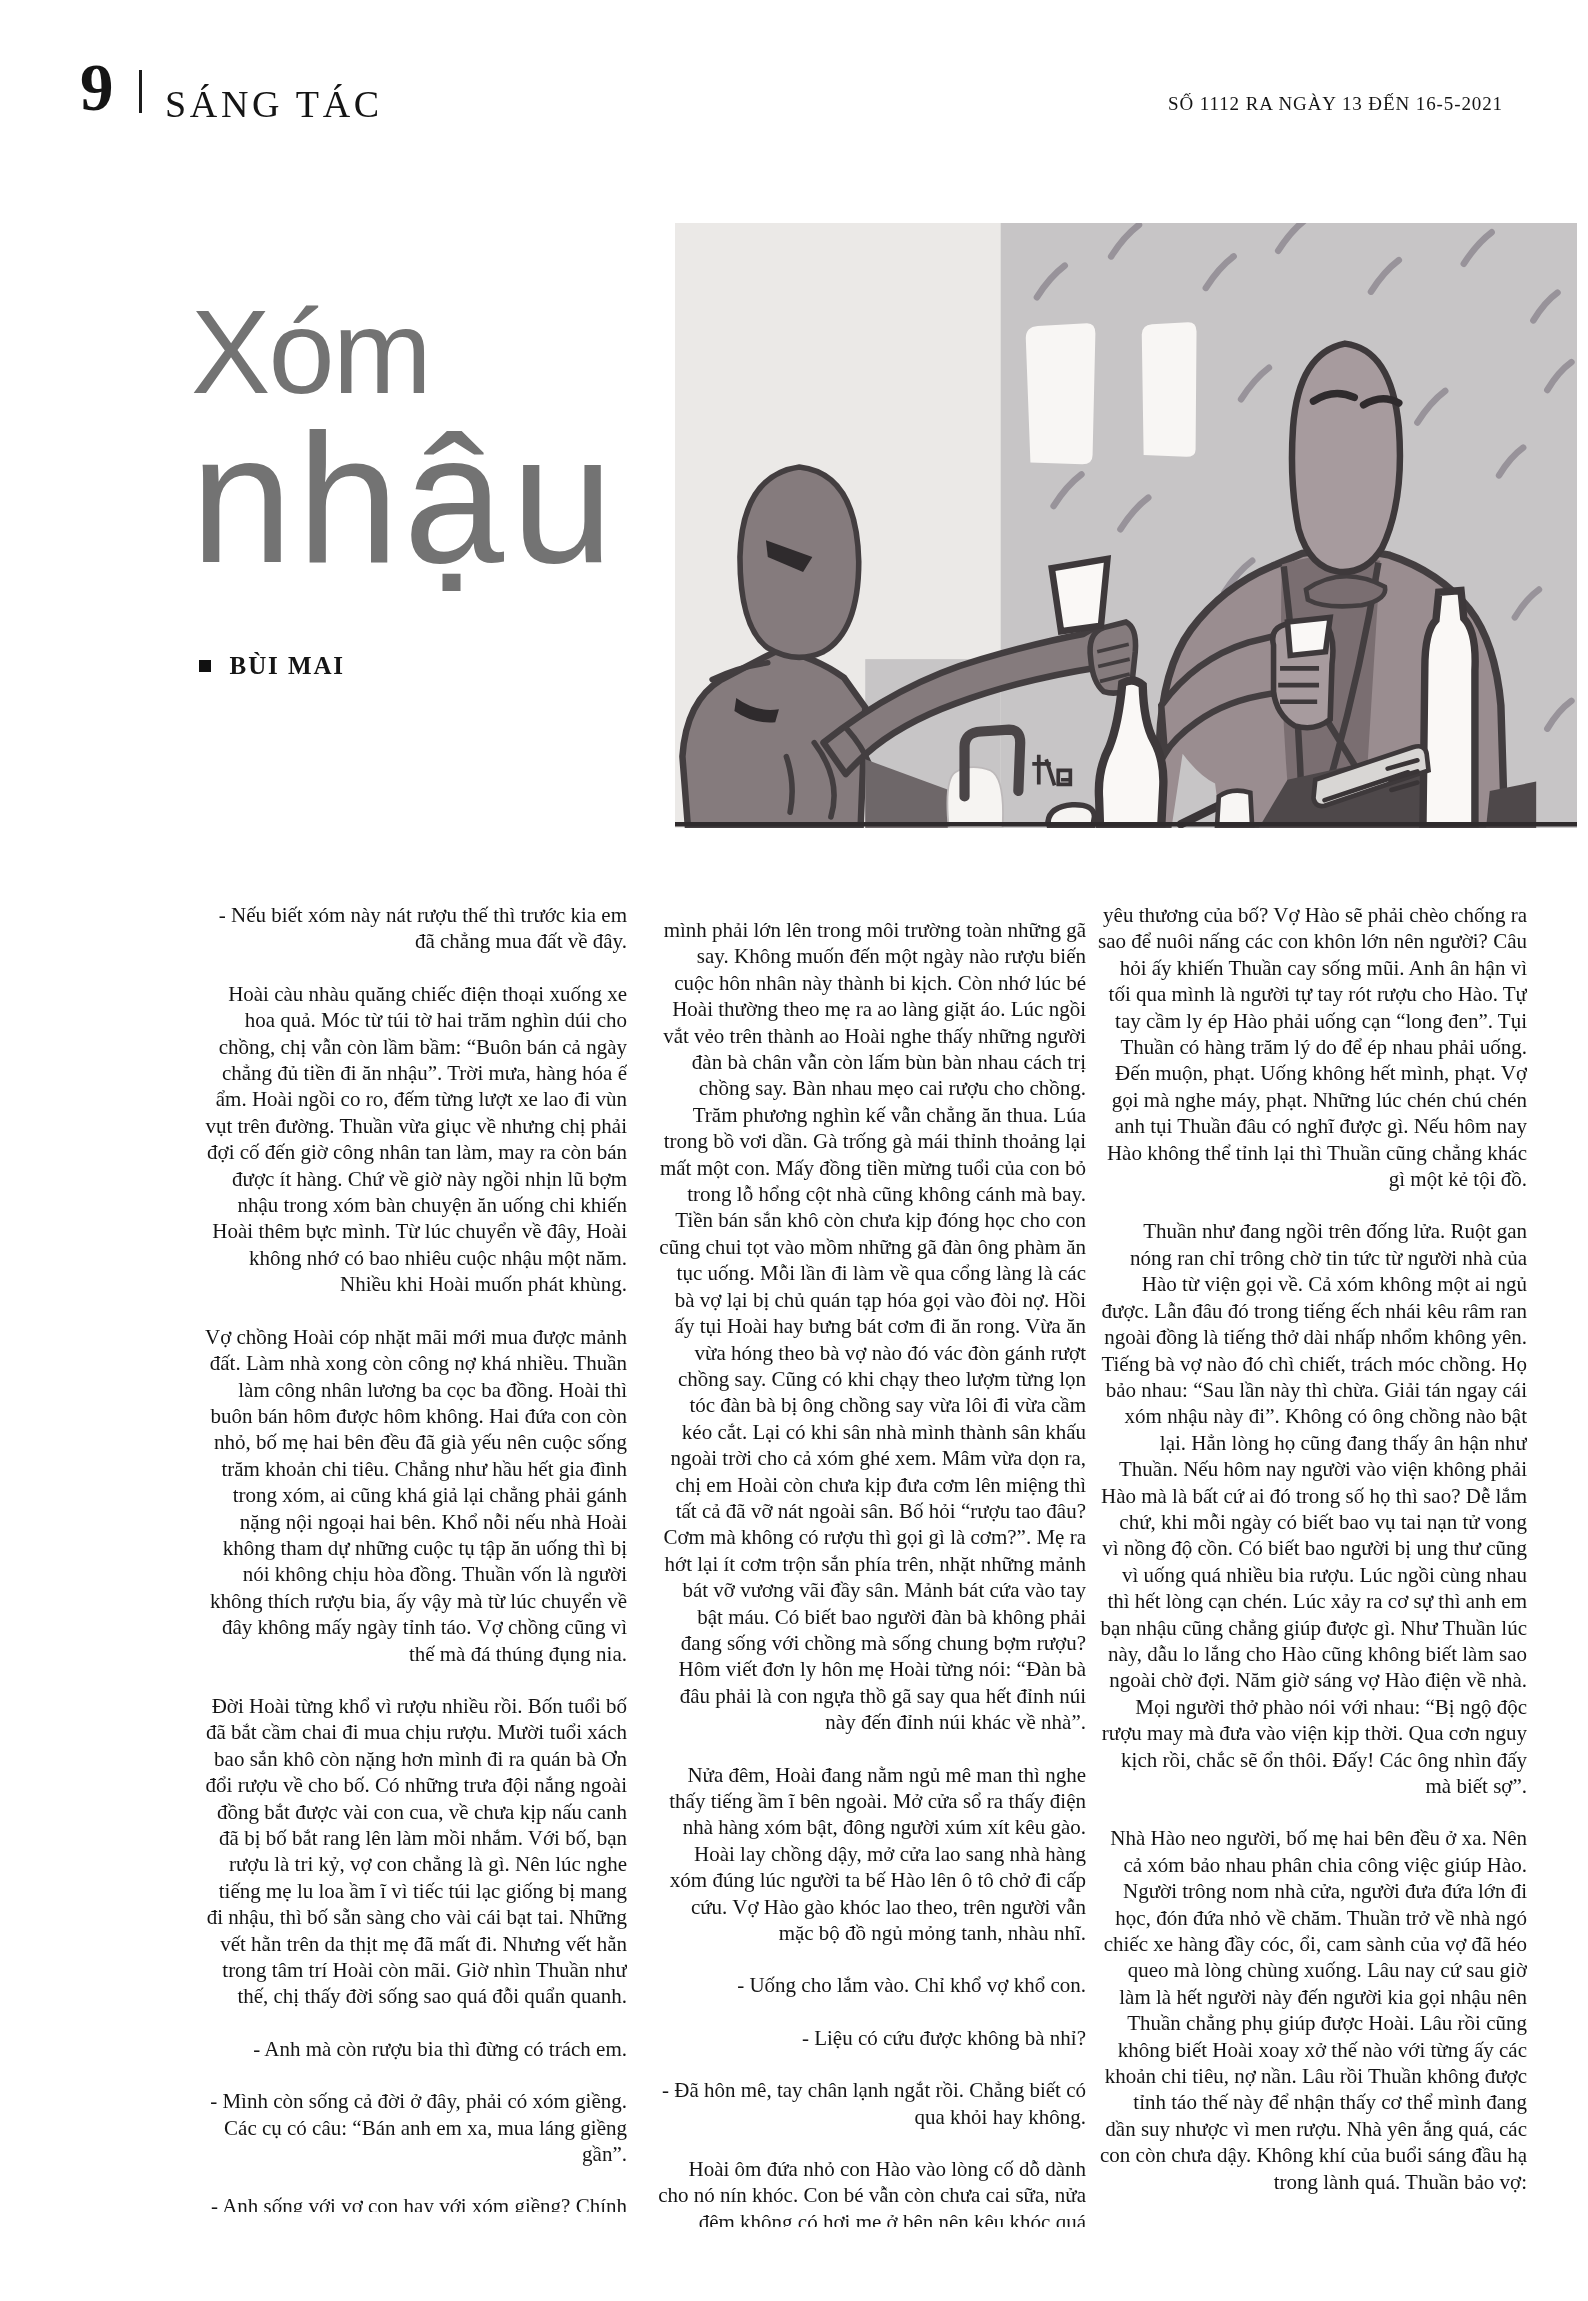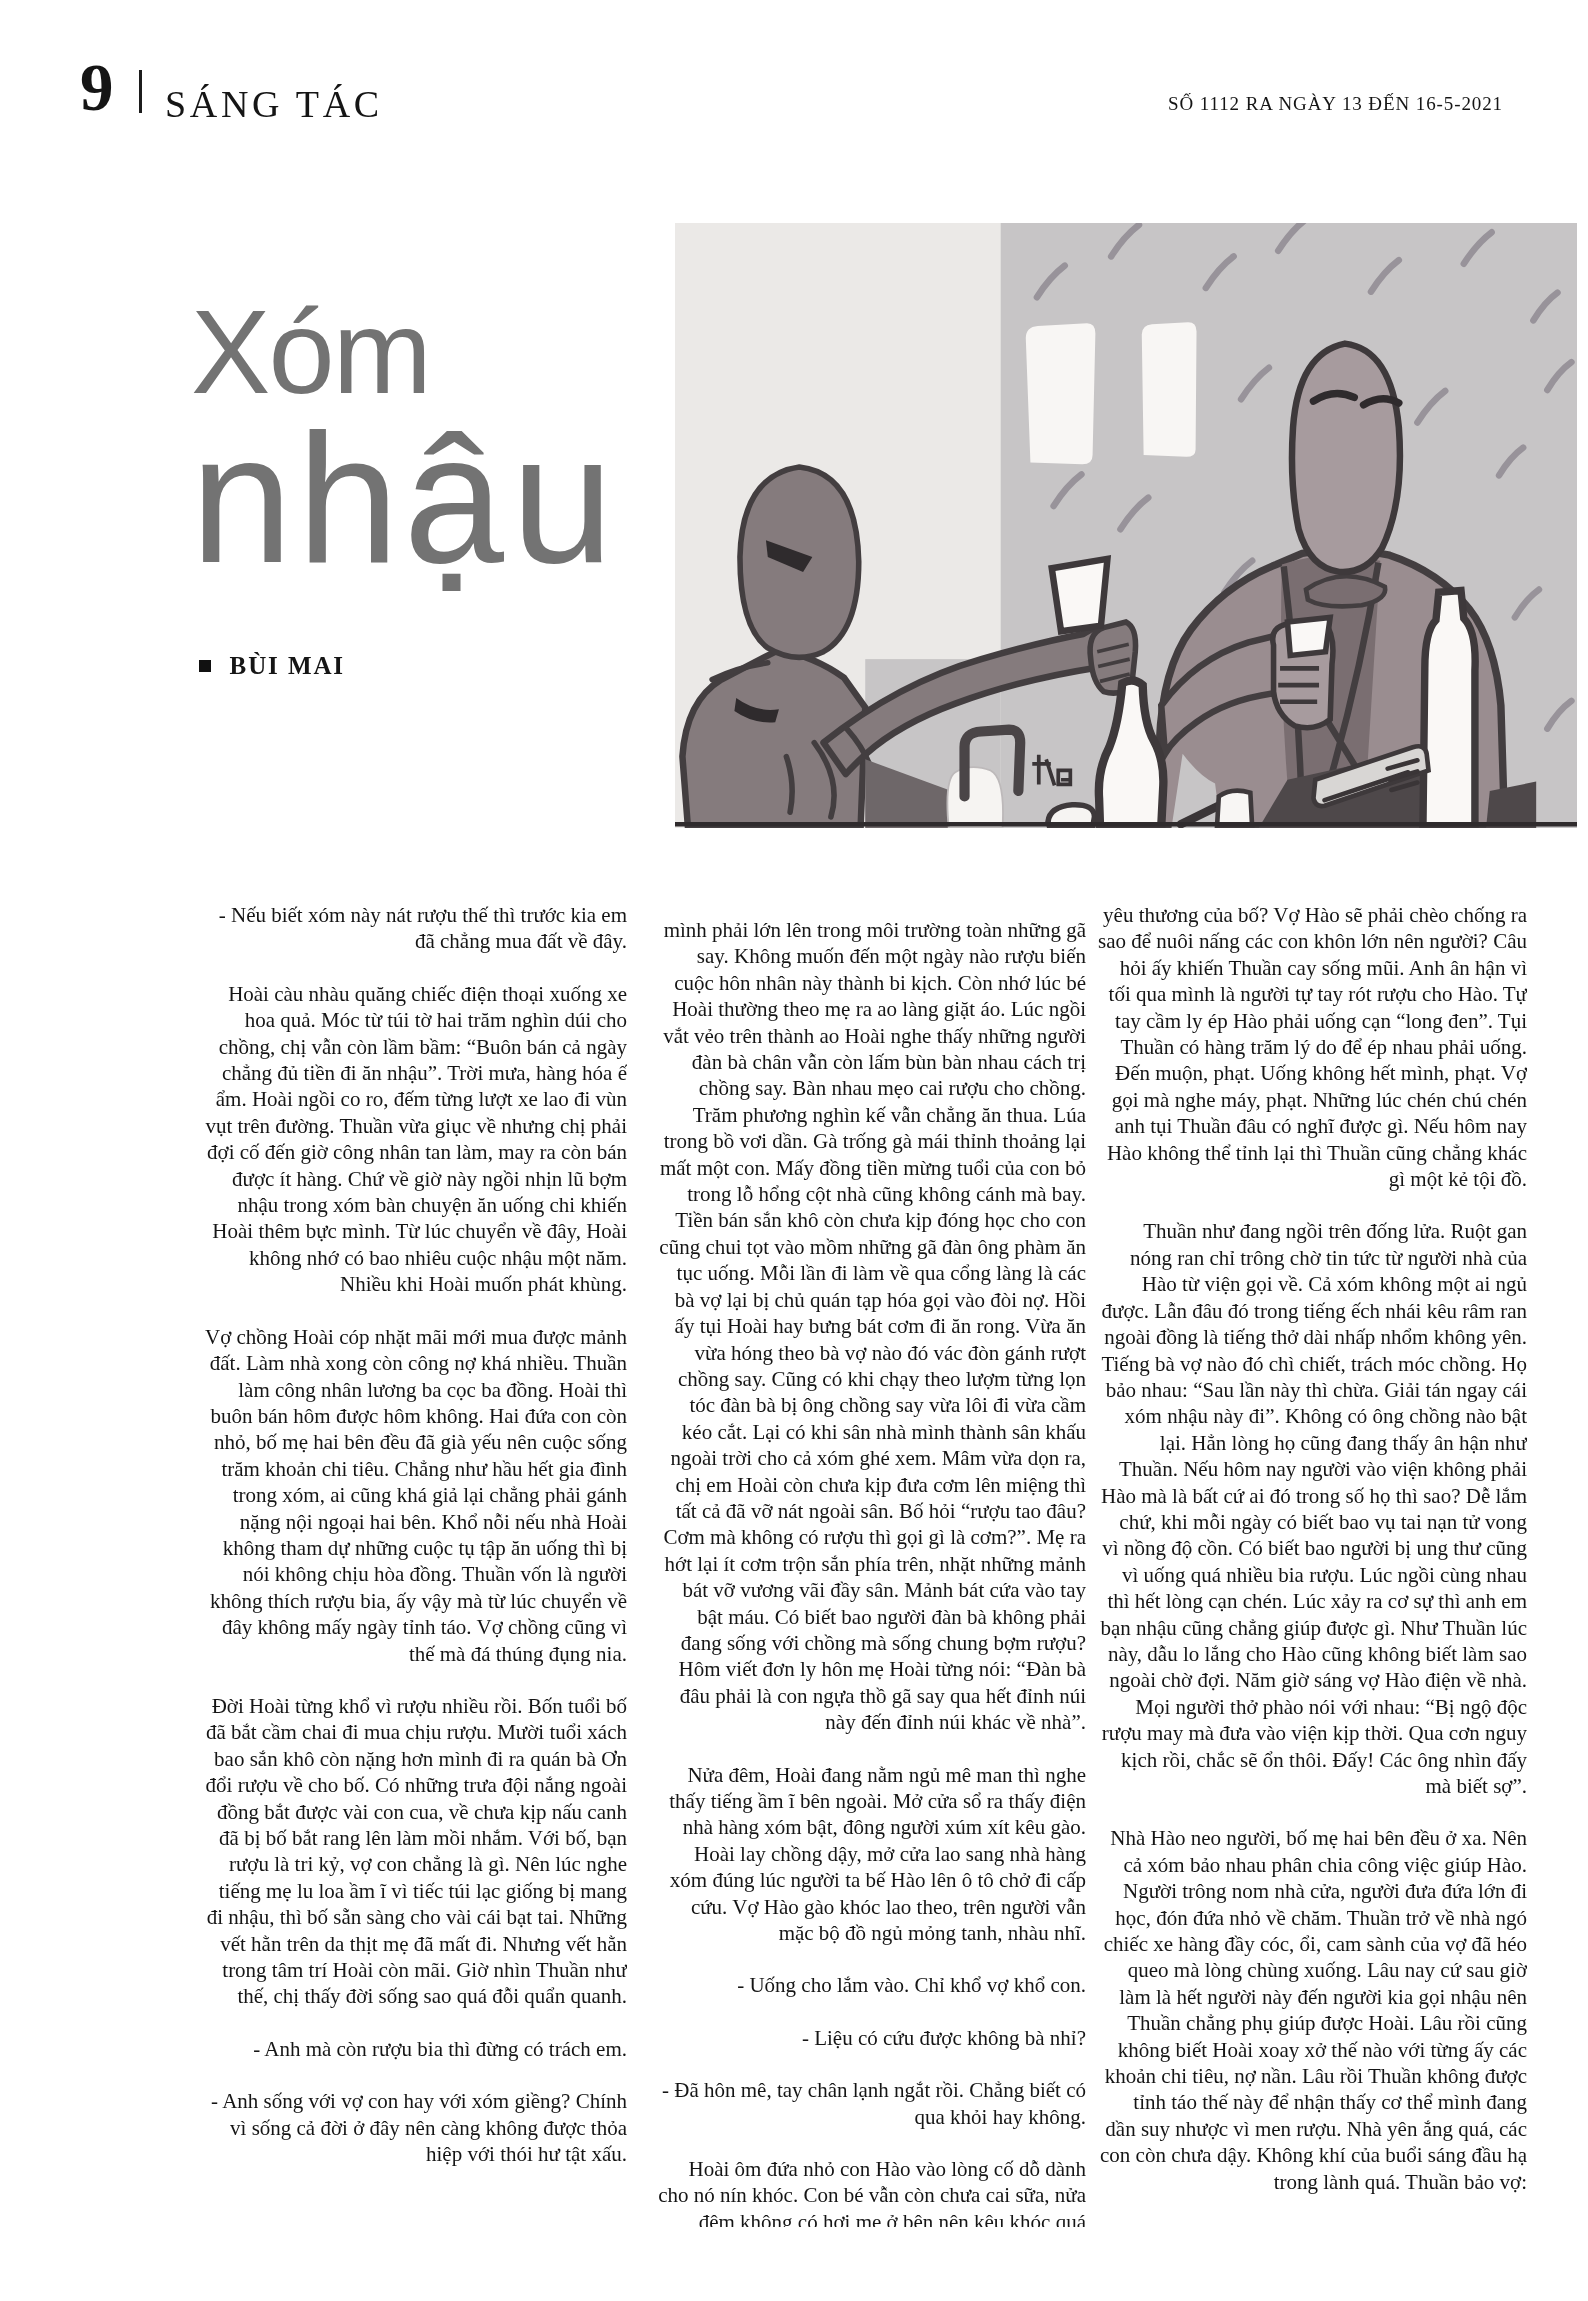--- a/index.html
+++ b/index.html
@@ -130,20 +130,21 @@
     <path d="M0 648 L972 648" stroke="#2F2B2D" stroke-width="5"></path>
   </g>
 </svg>
 
 <div class="column col-1">
     <p>- Nếu biết xóm này nát rượu thế thì trước kia em đã chẳng mua đất về đây.</p>
     <p>Hoài càu nhàu quăng chiếc điện thoại xuống xe hoa quả. Móc từ túi tờ hai trăm nghìn dúi cho chồng, chị vẫn còn lầm bầm: “Buôn bán cả ngày chẳng đủ tiền đi ăn nhậu”. Trời mưa, hàng hóa ế ẩm. Hoài ngồi co ro, đếm từng lượt xe lao đi vùn vụt trên đường. Thuần vừa giục về nhưng chị phải đợi cố đến giờ công nhân tan làm, may ra còn bán được ít hàng. Chứ về giờ này ngồi nhịn lũ bợm nhậu trong xóm bàn chuyện ăn uống chi khiến Hoài thêm bực mình. Từ lúc chuyển về đây, Hoài không nhớ có bao nhiêu cuộc nhậu một năm. Nhiều khi Hoài muốn phát khùng.</p>
     <p>Vợ chồng Hoài cóp nhặt mãi mới mua được mảnh đất. Làm nhà xong còn công nợ khá nhiều. Thuần làm công nhân lương ba cọc ba đồng. Hoài thì buôn bán hôm được hôm không. Hai đứa con còn nhỏ, bố mẹ hai bên đều đã già yếu nên cuộc sống trăm khoản chi tiêu. Chẳng như hầu hết gia đình trong xóm, ai cũng khá giả lại chẳng phải gánh nặng nội ngoại hai bên. Khổ nỗi nếu nhà Hoài không tham dự những cuộc tụ tập ăn uống thì bị nói không chịu hòa đồng. Thuần vốn là người không thích rượu bia, ấy vậy mà từ lúc chuyển về đây không mấy ngày tỉnh táo. Vợ chồng cũng vì thế mà đá thúng đụng nia.</p>
     <p>Đời Hoài từng khổ vì rượu nhiều rồi. Bốn tuổi bố đã bắt cầm chai đi mua chịu rượu. Mười tuổi xách bao sắn khô còn nặng hơn mình đi ra quán bà Ơn đổi rượu về cho bố. Có những trưa đội nắng ngoài đồng bắt được vài con cua, về chưa kịp nấu canh đã bị bố bắt rang lên làm mồi nhắm. Với bố, bạn rượu là tri kỷ, vợ con chẳng là gì. Nên lúc nghe tiếng mẹ lu loa ầm ĩ vì tiếc túi lạc giống bị mang đi nhậu, thì bố sẵn sàng cho vài cái bạt tai. Những vết hằn trên da thịt mẹ đã mất đi. Nhưng vết hằn trong tâm trí Hoài còn mãi. Giờ nhìn Thuần như thế, chị thấy đời sống sao quá đỗi quẩn quanh.</p>
     <p>- Anh mà còn rượu bia thì đừng có trách em.</p>
+    <p>- Mình còn sống cả đời ở đây, phải có xóm giềng. Các cụ có câu: “Bán anh em xa, mua láng giềng gần”.</p>
     <p>- Anh sống với vợ con hay với xóm giềng? Chính vì sống cả đời ở đây nên càng không được thỏa hiệp với thói hư tật xấu.</p>
   </div>
 <div class="column col-2">
     <p>mình phải lớn lên trong môi trường toàn những gã say. Không muốn đến một ngày nào rượu biến cuộc hôn nhân này thành bi kịch. Còn nhớ lúc bé Hoài thường theo mẹ ra ao làng giặt áo. Lúc ngồi vắt vẻo trên thành ao Hoài nghe thấy những người đàn bà chân vẫn còn lấm bùn bàn nhau cách trị chồng say. Bàn nhau mẹo cai rượu cho chồng. Trăm phương nghìn kế vẫn chẳng ăn thua. Lúa trong bồ vơi dần. Gà trống gà mái thỉnh thoảng lại mất một con. Mấy đồng tiền mừng tuổi của con bỏ trong lỗ hổng cột nhà cũng không cánh mà bay. Tiền bán sắn khô còn chưa kịp đóng học cho con cũng chui tọt vào mồm những gã đàn ông phàm ăn tục uống. Mỗi lần đi làm về qua cổng làng là các bà vợ lại bị chủ quán tạp hóa gọi vào đòi nợ. Hồi ấy tụi Hoài hay bưng bát cơm đi ăn rong. Vừa ăn vừa hóng theo bà vợ nào đó vác đòn gánh rượt chồng say. Cũng có khi chạy theo lượm từng lọn tóc đàn bà bị ông chồng say vừa lôi đi vừa cầm kéo cắt. Lại có khi sân nhà mình thành sân khấu ngoài trời cho cả xóm ghé xem. Mâm vừa dọn ra, chị em Hoài còn chưa kịp đưa cơm lên miệng thì tất cả đã vỡ nát ngoài sân. Bố hỏi “rượu tao đâu? Cơm mà không có rượu thì gọi gì là cơm?”. Mẹ ra hớt lại ít cơm trộn sắn phía trên, nhặt những mảnh bát vỡ vương vãi đầy sân. Mảnh bát cứa vào tay bật máu. Có biết bao người đàn bà không phải đang sống với chồng mà sống chung bợm rượu? Hôm viết đơn ly hôn mẹ Hoài từng nói: “Đàn bà đâu phải là con ngựa thồ gã say qua hết đỉnh núi này đến đỉnh núi khác về nhà”.</p>
     <p>Nửa đêm, Hoài đang nằm ngủ mê man thì nghe thấy tiếng ầm ĩ bên ngoài. Mở cửa sổ ra thấy điện nhà hàng xóm bật, đông người xúm xít kêu gào. Hoài lay chồng dậy, mở cửa lao sang nhà hàng xóm đúng lúc người ta bế Hào lên ô tô chở đi cấp cứu. Vợ Hào gào khóc lao theo, trên người vẫn mặc bộ đồ ngủ mỏng tanh, nhàu nhĩ.</p>
     <p>- Uống cho lắm vào. Chỉ khổ vợ khổ con.</p>
     <p>- Liệu có cứu được không bà nhỉ?</p>
     <p>- Đã hôn mê, tay chân lạnh ngắt rồi. Chẳng biết có qua khỏi hay không.</p>
     <p>Hoài ôm đứa nhỏ con Hào vào lòng cố dỗ dành cho nó nín khóc. Con bé vẫn còn chưa cai sữa, nửa đêm không có hơi mẹ ở bên nên kêu khóc quá chừng. Hoài nhìn quanh ngôi nhà của người đàn bà khác. Thấy mình đâu đó trong chiếc bình hoa đã héo khô. Trong đôi giày cao gót vứt ở xó nhà bám đầy bụi bặm. Trong đống đồ chơi, tã bỉm còn vương vãi khắp nhà chưa có thời gian dọn dẹp. Trong đống bát đĩa ăn xong còn chưa kịp rửa. Hóa ra chị ấy sống cũng chẳng dễ dàng như Hoài từng nghĩ. Mà thật ra làm gì có người đàn bà nào được sống thảnh thơi bên cạnh một ông chồng nghiện rượu. Thuần có lẽ đã tỉnh cơn say lặng lẽ lại ngồi gần vợ. Hoài hỏi sẽ thế nào nếu Hào không bao giờ tỉnh lại? Bọn trẻ còn quá nhỏ sẽ lớn lên thế nào khi thiếu đi tình</p>
   </div>

